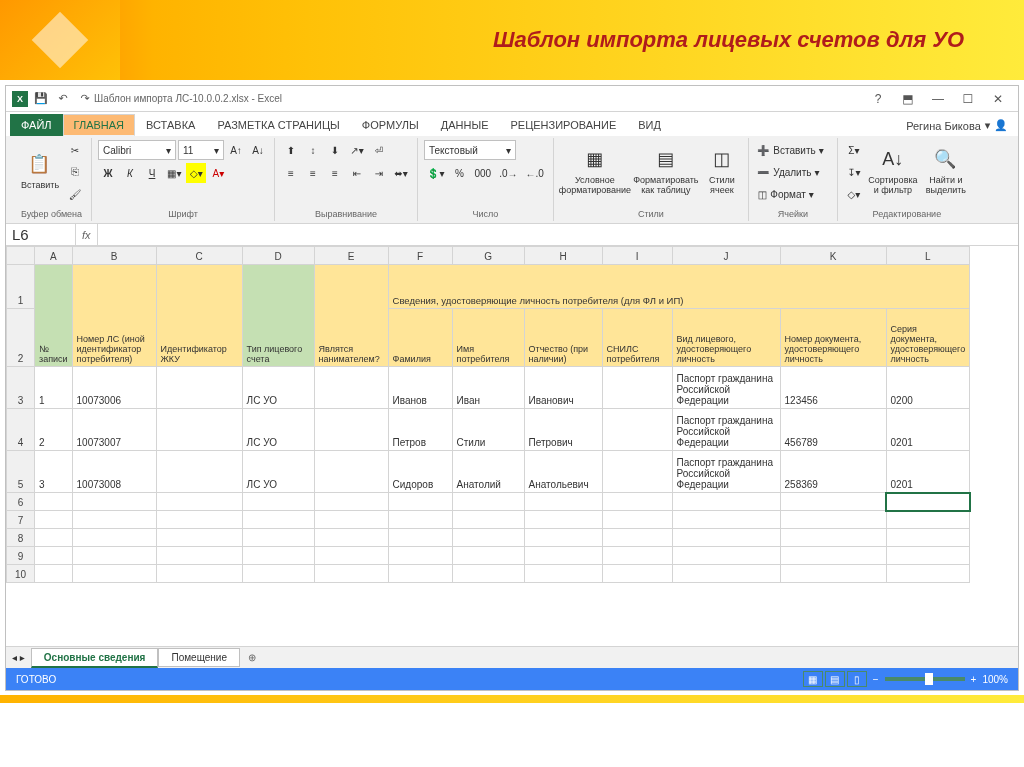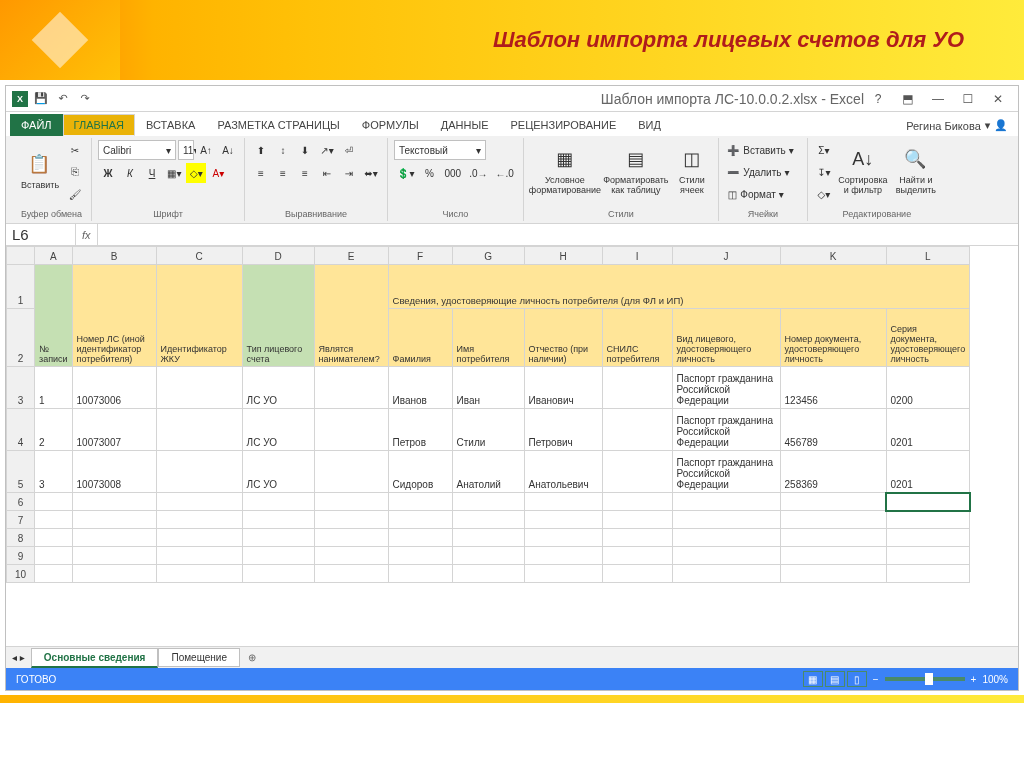--- a/index.html
+++ b/index.html
@@ -7,27 +7,27 @@
 .slide-header{height:80px;background:linear-gradient(90deg,#b01c1c 0%,#ff9800 8%,#ffb300 15%,#ffc107 30%,#ffeb3b 100%);position:relative;display:flex;align-items:center;justify-content:flex-end;padding-right:60px}
 .slide-title{font-size:22px;font-weight:bold;color:#b01c1c;font-style:italic}
 .logo-area{position:absolute;left:0;top:0;width:120px;height:80px;background:linear-gradient(135deg,#ff9800,#ffc107);display:flex;align-items:center;justify-content:center}
 .logo-shape{width:40px;height:40px;background:#fff3e0;opacity:0.6;transform:rotate(45deg)}
 .decor{position:absolute;right:5px;top:100px;width:160px;height:160px;border:2px solid #e8e8e8;border-radius:50%;opacity:0.5;z-index:0}
 .excel-window{margin:5px 5px 0 5px;border:1px solid #c0c0c0;background:#fff;position:relative;z-index:1}
 .titlebar{height:26px;background:#fff;border-bottom:1px solid #d4d4d4;display:flex;align-items:center;padding:0 6px;font-size:11px}
 .qat{display:flex;gap:4px;align-items:center}
 .qat-btn{width:18px;height:18px;display:flex;align-items:center;justify-content:center;color:#555;cursor:pointer}
 .excel-icon{width:16px;height:16px;background:#217346;color:#fff;font-size:9px;font-weight:bold;display:flex;align-items:center;justify-content:center}
-.title-text{flex:1;text-align:right;color:#666;font-size:14px}
+.title-text{flex:1;text-align:left;color:#666;font-size:10px}
 .win-controls{display:flex;gap:2px;align-items:center}
 .win-btn{width:28px;height:18px;display:flex;align-items:center;justify-content:center;color:#555;cursor:pointer;font-size:12px}
 .ribbon-tabs{height:24px;background:#fff;display:flex;align-items:flex-end;padding-left:4px;font-size:11px}
 .rtab{padding:4px 10px;color:#444;text-transform:uppercase;cursor:pointer;border:1px solid transparent}
 .rtab.file{background:#217346;color:#fff}
-.rtab.active{border:1px solid #d4d4d4;border-bottom:1px solid #f1f1f1;background:#eab308;color:#217346}
+.rtab.active{border:1px solid #d4d4d4;border-bottom:1px solid #f1f1f1;background:#fdba74;color:#217346}
 .user-area{margin-left:auto;padding:4px 10px;color:#444;display:flex;align-items:center;gap:4px}
 .ribbon-body{height:88px;background:#f1f1f1;border-bottom:1px solid #d4d4d4;display:flex;padding:2px 6px}
 .rgroup{border-right:1px solid #d4d4d4;padding:2px 6px;display:flex;flex-direction:column;justify-content:space-between;min-width:60px}
 .rgroup-title{font-size:9px;color:#666;text-align:center;margin-top:auto}
 .rgroup-content{display:flex;gap:3px;flex:1;align-items:flex-start;flex-wrap:wrap}
 .rbtn{height:20px;min-width:20px;border:1px solid transparent;display:flex;align-items:center;justify-content:center;cursor:pointer;font-size:10px;background:#f1f1f1;padding:0 2px}
 .rcombo{height:20px;border:1px solid #c0c0c0;background:#fff;padding:0 4px;font-size:10px;display:flex;align-items:center;justify-content:space-between;}
 .big-btn{width:44px;height:60px;display:flex;flex-direction:column;align-items:center;justify-content:center;gap:2px;font-size:9px;cursor:pointer;text-align:center;padding:2px}
 .big-btn .ico{width:28px;height:28px;display:flex;align-items:center;justify-content:center;font-size:18px}
 .formula-bar{height:22px;border-bottom:1px solid #d4d4d4;display:flex;align-items:center;background:#fff}
@@ -114,21 +114,21 @@
       </div>
       <div class="rgroup-title">Буфер обмена</div>
     </div>
     <div class="rgroup" style="min-width:150px">
       <div class="rgroup-content" style="flex-direction:column;gap:3px">
         <div style="display:flex;gap:2px">
           <div class="rcombo" style="width:78px">
               <span>Calibri</span>
               <span>▾</span>
             </div>
-          <div class="rcombo" style="width:16px">
+          <div class="rcombo" style="width:46px">
               <span>11</span>
               <span>▾</span>
             </div>
           <div class="rbtn">A↑</div>
           <div class="rbtn">A↓</div>
         </div>
         <div style="display:flex;gap:2px">
           <div class="rbtn" style="font-weight:bold">Ж</div>
           <div class="rbtn" style="font-style:italic">К</div>
           <div class="rbtn" style="text-decoration:underline">Ч</div>

